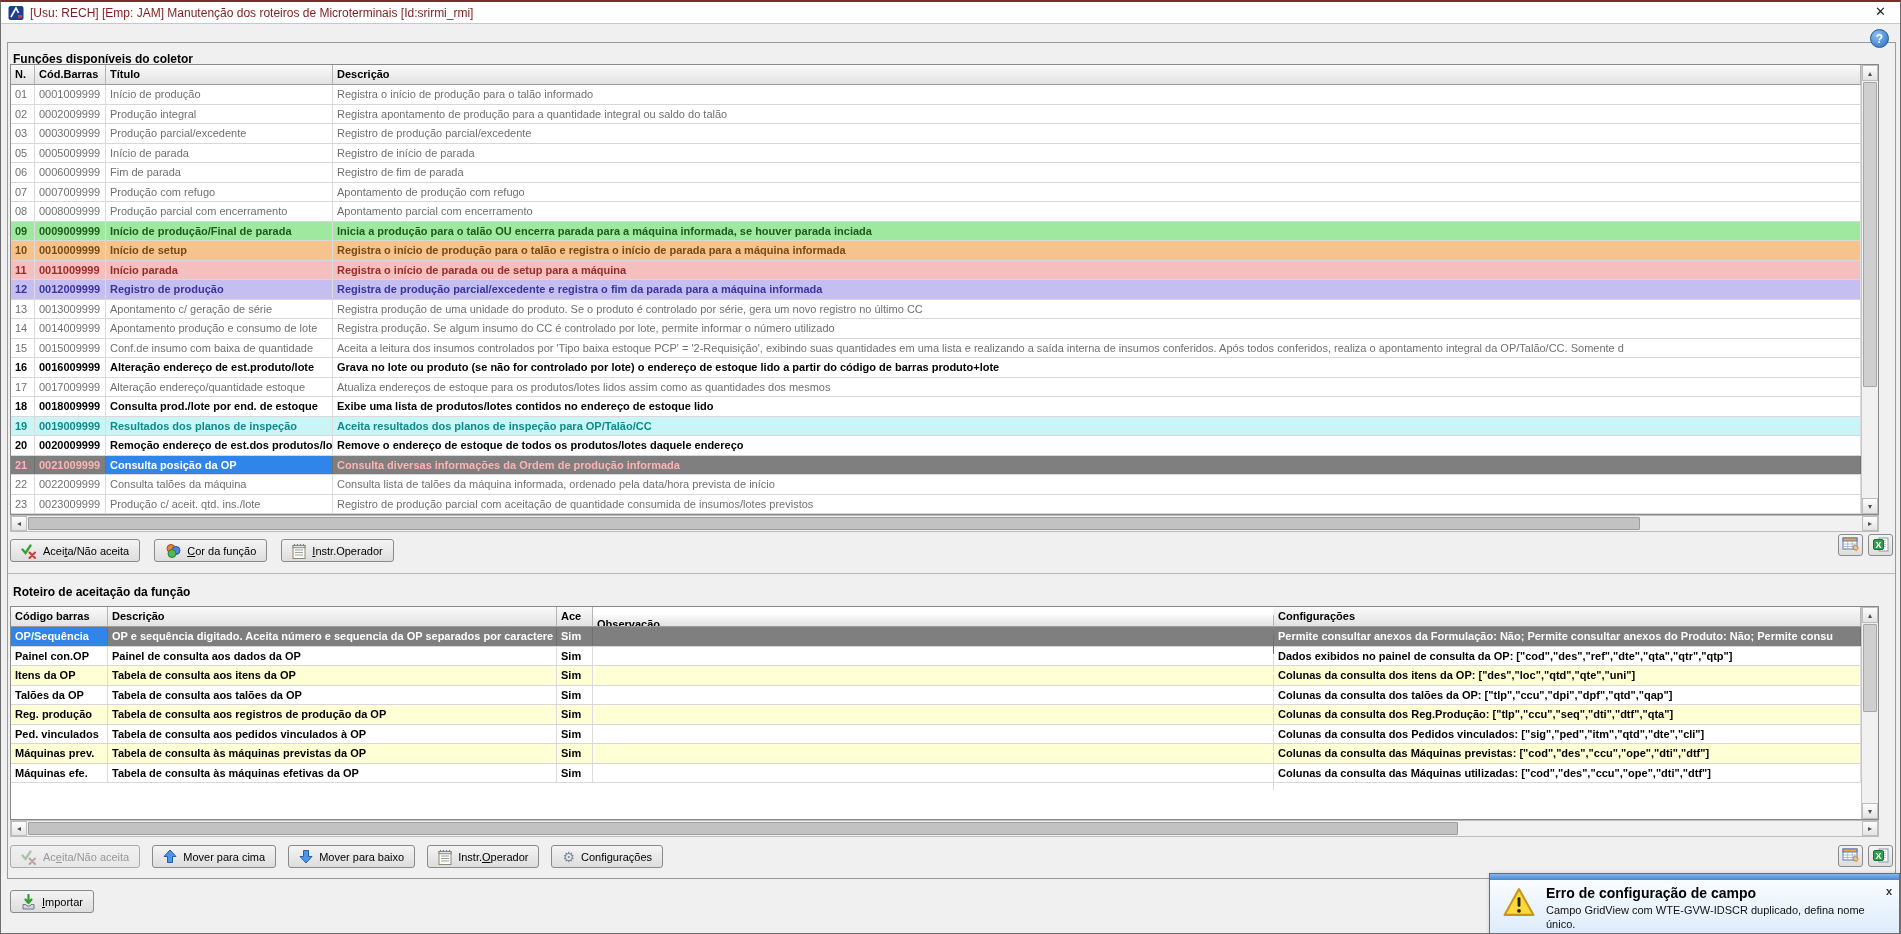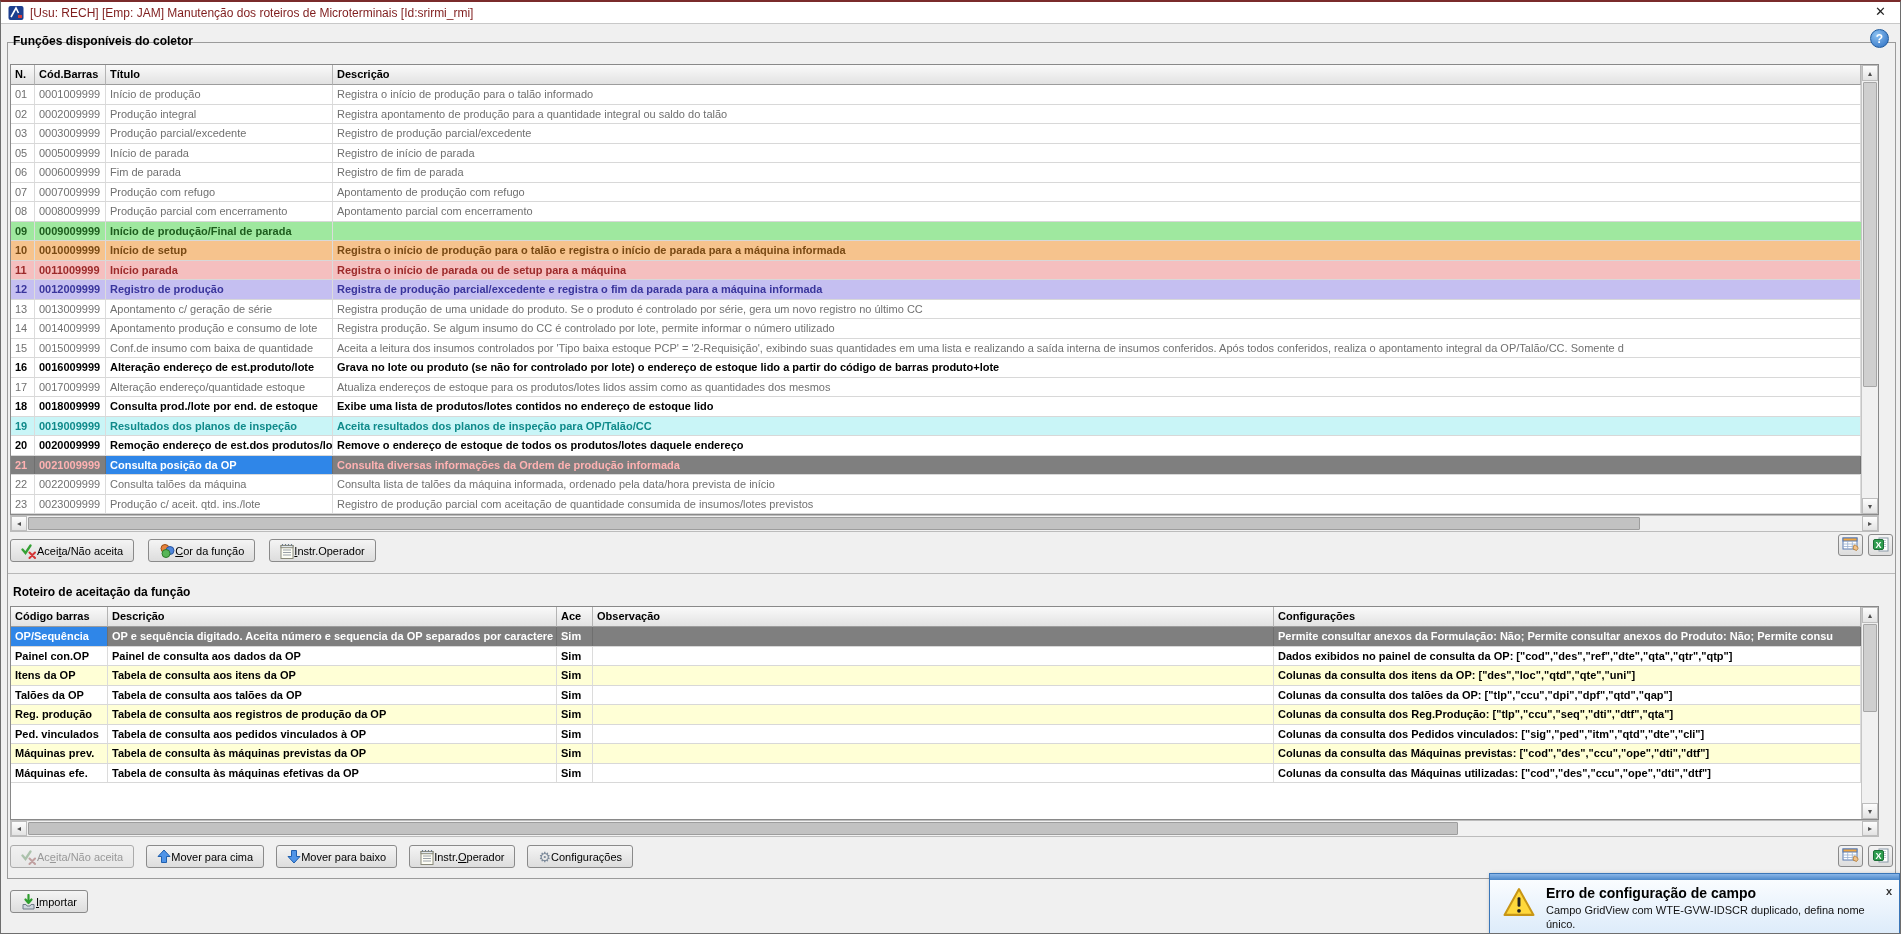--- a/index.html
+++ b/index.html
@@ -15,35 +15,35 @@
   .title-text{font-size:12px;color:#7f1d1d;}
   .close-btn{position:absolute;right:14px;top:2px;font-size:13px;color:#222;cursor:default;}
   .app-icon{width:16px;height:16px;display:inline-flex;}
   
   .content-panel{position:absolute;left:6px;top:40px;width:1889px;height:837px;
     border:1px solid #9b9b9b;background:#f0f0f0;}
   .help-badge{position:absolute;right:11px;top:27px;width:19px;height:19px;border-radius:50%;
     background:radial-gradient(circle at 35% 30%,#8cc2f2,#2a6cc0);border:1px solid #1d5a9e;
     color:#fff;font-weight:bold;font-size:12px;display:flex;align-items:center;justify-content:center;z-index:6;}
   .section-label{position:absolute;left:12px;font-weight:bold;font-size:12px;color:#000;}
-  .lbl1{top:32px;} .lbl2{top:583px;}
+  .lbl1{top:50px;} .lbl2{top:583px;}
   .separator{position:absolute;left:7px;width:1887px;height:1px;background:#b8b8b8;top:571px;}
   
   .table{position:absolute;left:9px;width:1869px;background:#fff;border:1px solid #898989;}
   .t1{top:62px;height:451px;} .t2{top:604px;height:214px;}
   .t-header{height:20px;display:flex;margin-right:17px;}
   .hcell{background:linear-gradient(#fafafa,#e2e2e2);border-right:1px solid #b4b4b4;
     border-bottom:1px solid #9c9c9c;font-weight:bold;padding:3px 3px 0 4px;white-space:nowrap;overflow:hidden;}
   .t-body{position:absolute;top:20px;left:0;right:17px;bottom:0;overflow:hidden;background:#fff;}
   .t-row{display:flex;height:19.5px;border-bottom:1px solid #d8d8d8;background:#fff;color:#707070;}
   .cell{padding:3px 3px 0 4px;border-right:1px solid #dcdcdc;overflow:hidden;white-space:nowrap;height:100%;line-height:13px;}
   
   .t1 .c-n{width:24px;} .t1 .c-code{width:71px;} .t1 .c-title{width:227px;} .t1 .c-desc{flex:1;}
   
-  .t2 .c-code{width:97px;} .t2 .c-desc{width:449px;} .t2 .c-ace{width:36px;} .t2 .c-obs{width:681px;} .t2 .c-cfg{flex:1;}
+  .t2 .c-code{width:97px;} .t2 .c-desc{width:449px;} .t2 .c-ace{width:36px;} .t2 .c-obs{width:681px;margin-top:8px;} .t2 .c-cfg{flex:1;}
   
   .r-bold{color:#000;font-weight:bold;}
   .r-green{background:var(--row-green);color:var(--row-green-text);font-weight:bold;}
   .r-orange{background:var(--row-orange);color:var(--row-orange-text);font-weight:bold;}
   .r-pink{background:var(--row-pink);color:var(--row-pink-text);font-weight:bold;}
   .r-purple{background:var(--row-purple);color:var(--row-purple-text);font-weight:bold;}
   .r-cyan{background:var(--row-cyan);color:var(--row-cyan-text);font-weight:bold;}
   .r-selected{background:var(--selected-gray);color:var(--selected-text-pink);font-weight:bold;}
   .r-selected .cell{border-right-color:#6f6f6f;}
   .r-selected .cell-title{background:var(--selection-blue);color:#fff;}
@@ -63,21 +63,21 @@
   .hsb{position:absolute;left:9px;width:1869px;height:17px;background:#f1f1f1;border:1px solid #bcbcbc;}
   .hsb1{top:513px;} .hsb2{top:818px;}
   .harrow{position:absolute;top:0;width:16px;height:15px;text-align:center;font-size:8px;line-height:14px;
     color:#4e4e4e;background:linear-gradient(#fdfdfd,#e3e3e3);border:1px solid #bdbdbd;}
   .harrow.left{left:0;} .harrow.right{right:0;}
   .hthumb{position:absolute;top:1px;height:13px;background:#c2c2c2;border:1px solid #9d9d9d;border-radius:1px;}
   .hsb1 .hthumb{left:17px;width:1612px;} .hsb2 .hthumb{left:17px;width:1430px;}
   
   .toolbar{position:absolute;left:9px;display:flex;align-items:center;}
   .tb1{top:537px;gap:14px;} .tb2{top:843px;gap:12px;} .tb3{top:888px;}
-  .btn{display:inline-flex;align-items:center;height:23px;padding:0 10px;
+  .btn{display:inline-flex;align-items:center;gap:6px;height:23px;padding:0 10px;
     font-family:"Liberation Sans",sans-serif;font-size:11px;color:#000;
     background:linear-gradient(#f4f4f4,#dddddd);border:1px solid #8a8a8a;border-radius:3px;cursor:default;}
   .btn.disabled{color:#989898;background:linear-gradient(#f1f1f1,#e6e6e6);border-color:#ababab;}
   .btn.disabled .bicon{opacity:.45;filter:grayscale(55%);}
   .bicon{display:inline-flex;align-items:center;}
   .icon-pair{position:absolute;right:7px;display:flex;gap:5px;}
   .ip1{top:532px;} .ip2{top:843px;}
   .icon-btn{width:25px;height:22px;display:flex;align-items:center;justify-content:center;
     background:linear-gradient(#f4f4f4,#dddddd);border:1px solid #8a8a8a;border-radius:3px;}
   
@@ -160,20 +160,21 @@
         <div class="t-row">
           <div class="cell c-n">08</div>
           <div class="cell c-code">0008009999</div>
           <div class="cell cell-title c-title">Produção parcial com encerramento</div>
           <div class="cell c-desc">Apontamento parcial com encerramento</div>
         </div>
         <div class="t-row r-green">
           <div class="cell c-n">09</div>
           <div class="cell c-code">0009009999</div>
           <div class="cell cell-title c-title">Início de produção/Final de parada</div>
+          <div class="cell c-desc">Inicia a produção para o talão OU encerra parada para a máquina informada, se houver parada inciada</div>
         </div>
         <div class="t-row r-orange">
           <div class="cell c-n">10</div>
           <div class="cell c-code">0010009999</div>
           <div class="cell cell-title c-title">Início de setup</div>
           <div class="cell c-desc">Registra o início de produção para o talão e registra o início de parada para a máquina informada</div>
         </div>
         <div class="t-row r-pink">
           <div class="cell c-n">11</div>
           <div class="cell c-code">0011009999</div>

